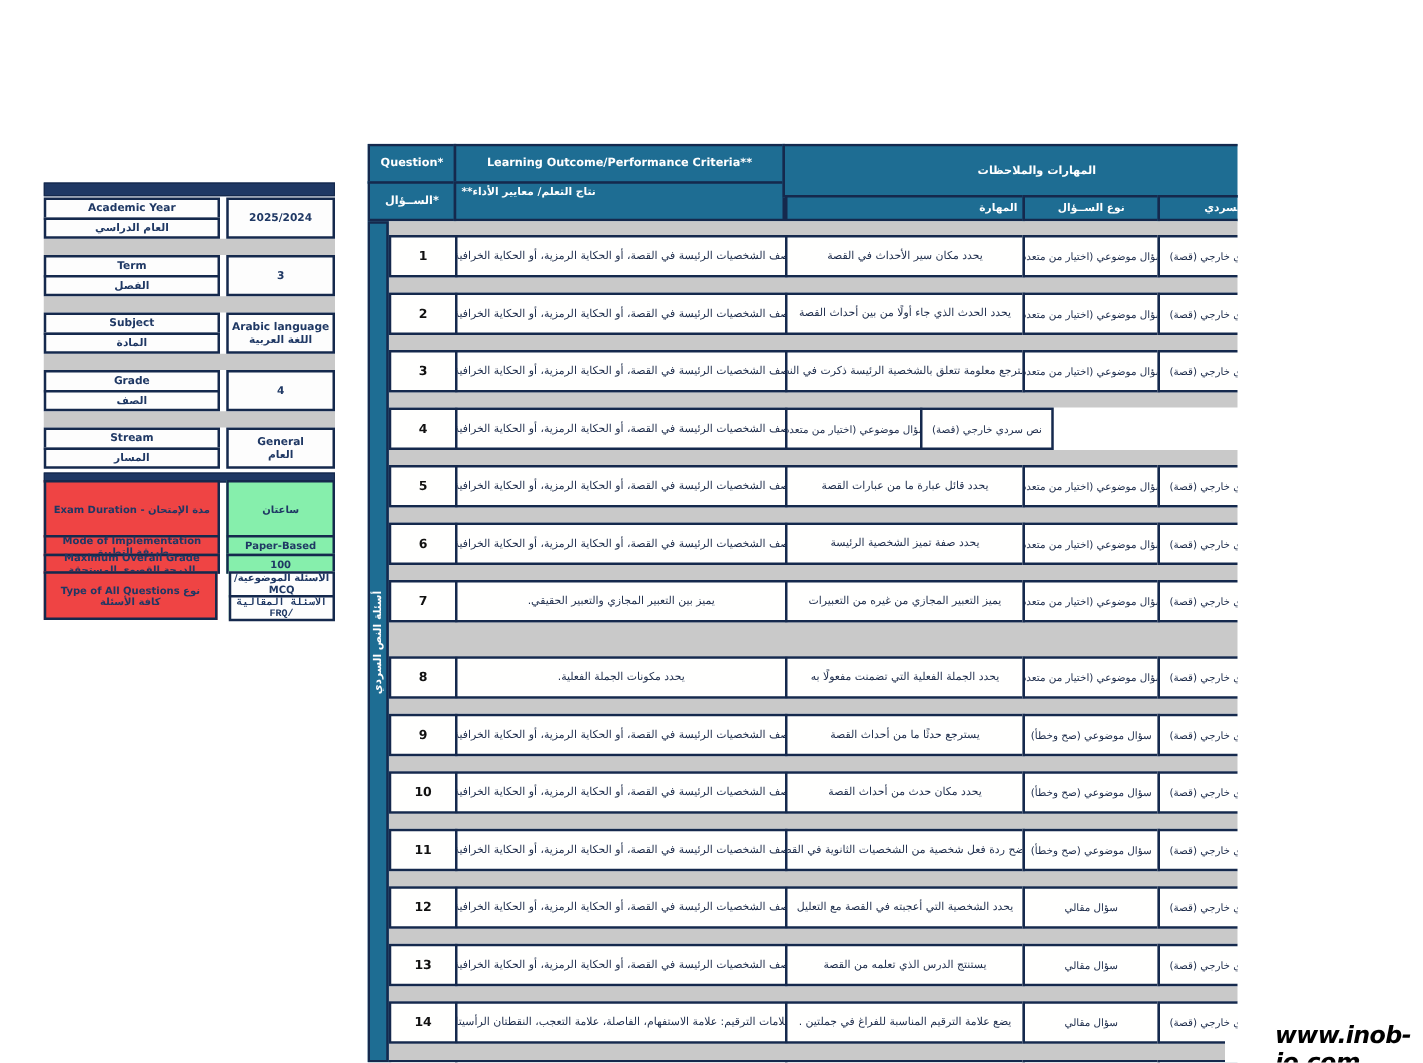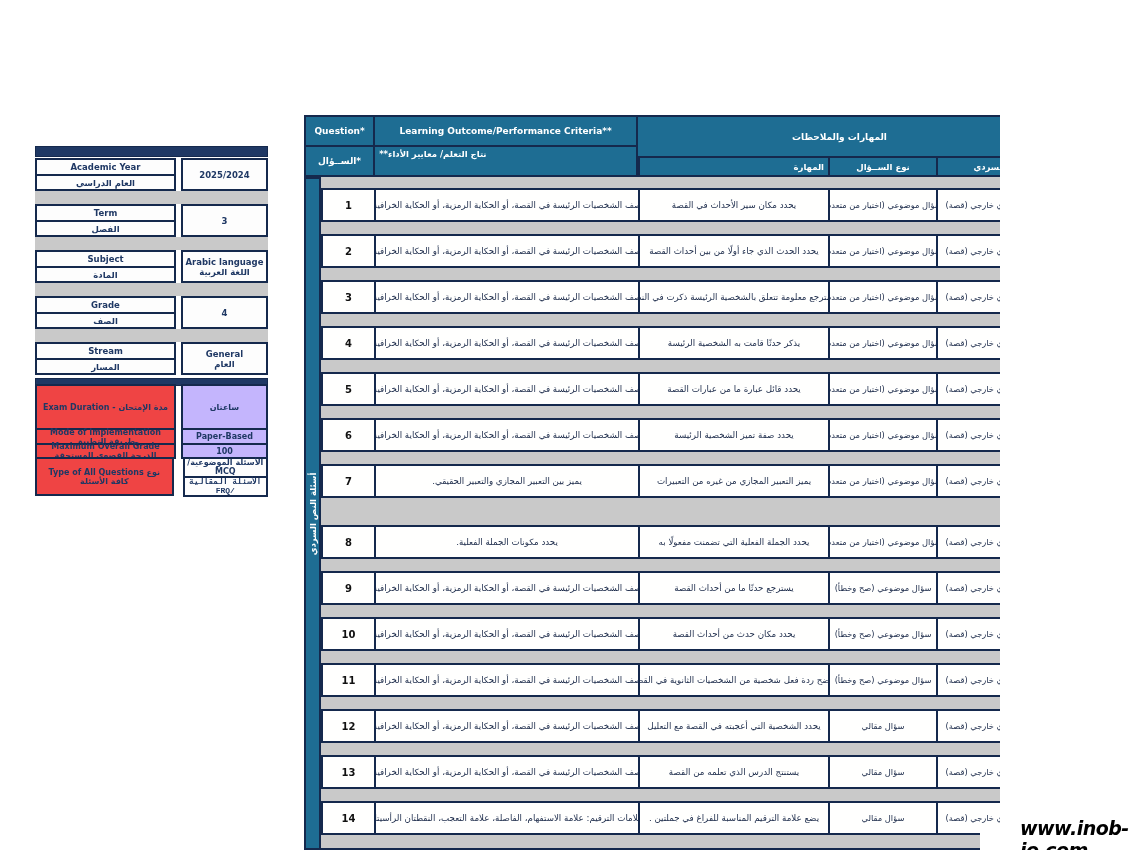--- a/index.html
+++ b/index.html
@@ -40,38 +40,38 @@
     font-size:8.5px;font-weight:bold;color:var(--navy2);text-align:center;
   }
   .details{margin-top:0;}
   .det-row{display:flex;align-items:stretch;margin-top:-2px;}
   .det-label{
     width:141px;border:2px solid var(--navy);background:#ef4444;
     display:flex;align-items:center;justify-content:center;
     font-size:8px;font-weight:bold;color:var(--navy2);text-align:center;padding:1px 2px;
   }
   .det-value{
-    width:87px;margin-left:5px;border:2px solid var(--navy);background:#c4b5fd;
+    width:87px;margin-left:5px;border:2px solid var(--navy);background:#86efac;
     display:flex;flex-direction:column;align-items:stretch;justify-content:center;
     font-size:8px;font-weight:bold;color:var(--navy2);text-align:center;
   }
   .det-row.d0 .det-label,.det-row.d0 .det-value{height:46px;}
   .det-row.d1 .det-label,.det-row.d1 .det-value{height:17px;}
   .det-row.d2 .det-label,.det-row.d2 .det-value{height:16px;}
   .det-row.d3 .det-label{height:39px;}
   .det-row.d3 .det-value{height:39px;padding:0;border:none;margin-left:9px;}
   .det-row.d3 .det-value .vline{
     border:2px solid var(--navy);background:#fdfdfd;height:21px;
     display:flex;align-items:center;justify-content:center;direction:rtl;
   }
   .det-row.d3 .det-value .vline+.vline{margin-top:-2px;font-family:Liberation Mono, monospace;}
   .vline-plain{display:flex;align-items:center;justify-content:center;direction:rtl;}
 
   
-  .spec-table{position:absolute;left:304px;top:115px;width:696px;height:735px;overflow:hidden;}
+  .spec-table{position:absolute;left:294px;top:115px;width:696px;height:735px;overflow:hidden;}
   .thead{display:flex;width:739px;}
   .hcol{display:flex;flex-direction:column;}
   .hcell{
     border:2px solid var(--navy);background:var(--teal);color:#fff;font-weight:bold;
     display:flex;align-items:center;justify-content:center;font-size:9px;text-align:center;
   }
   .hcol+.hcol .hcell{margin-left:-2px;}
   .h1{height:32px;}
   .h2{height:32px;margin-top:-2px;}
   .hcol.qcol{width:72px;}
@@ -279,21 +279,20 @@
     <div class="cell num">3</div>
     <div class="cell lo">يصف الشخصيات الرئيسة في القصة، أو الحكاية الرمزية، أو الحكاية الخرافية.</div>
     <div class="cell skill">يسترجع معلومة تتعلق بالشخصية الرئيسة ذكرت في النص</div>
     <div class="cell qtype">سؤال موضوعي (اختيار من متعدد)</div>
     <div class="cell notes">نص سردي خارجي (قصة)</div>
   </div>
 <div class="gap"></div>
   <div class="trow">
     <div class="cell num">4</div>
     <div class="cell lo">يصف الشخصيات الرئيسة في القصة، أو الحكاية الرمزية، أو الحكاية الخرافية.</div>
-    <div class="cell skill">يذكر حدثًا قامت به الشخصية الرئيسة</div>
     <div class="cell qtype">سؤال موضوعي (اختيار من متعدد)</div>
     <div class="cell notes">نص سردي خارجي (قصة)</div>
   </div>
 <div class="gap"></div>
   <div class="trow">
     <div class="cell num">5</div>
     <div class="cell lo">يصف الشخصيات الرئيسة في القصة، أو الحكاية الرمزية، أو الحكاية الخرافية.</div>
     <div class="cell skill">يحدد قائل عبارة ما من عبارات القصة</div>
     <div class="cell qtype">سؤال موضوعي (اختيار من متعدد)</div>
     <div class="cell notes">نص سردي خارجي (قصة)</div>

